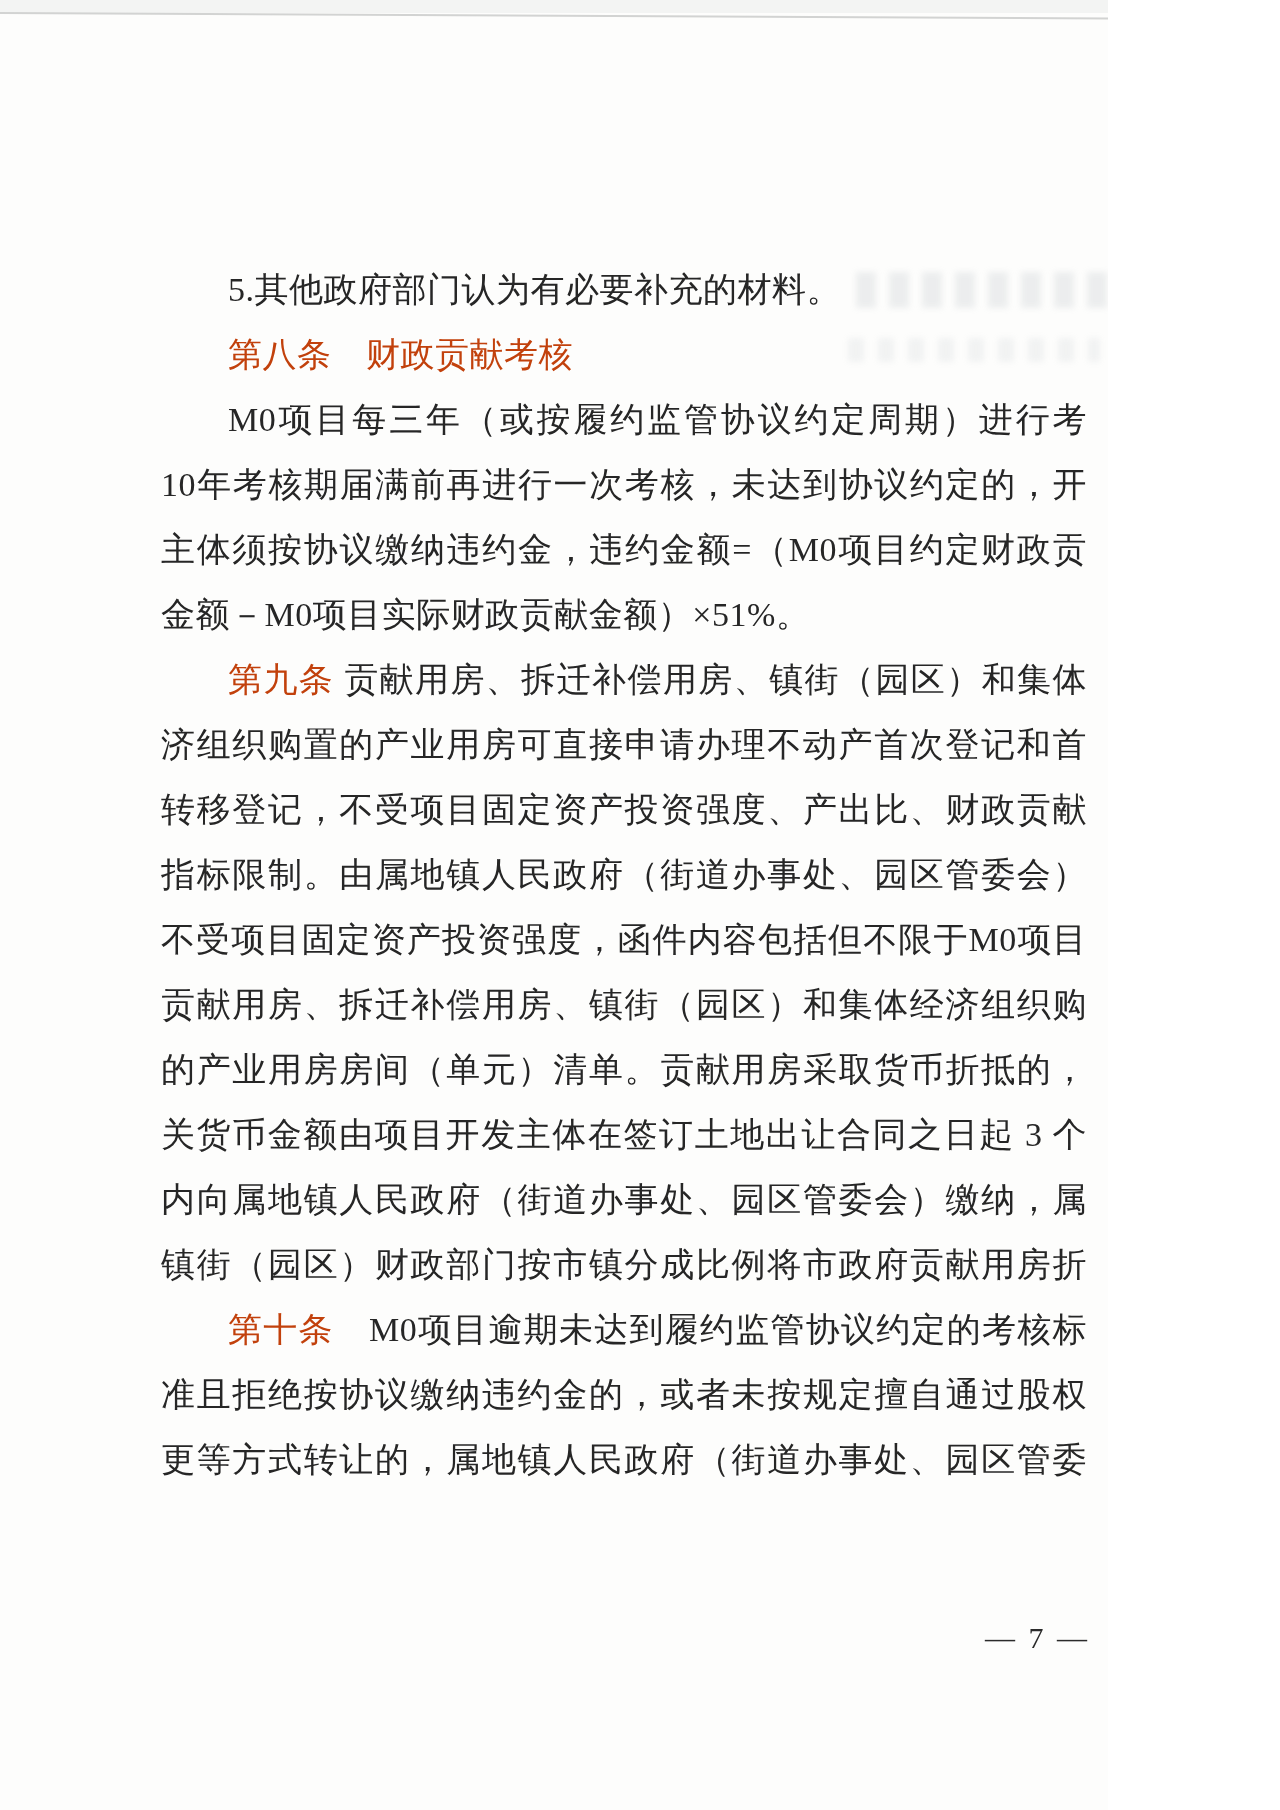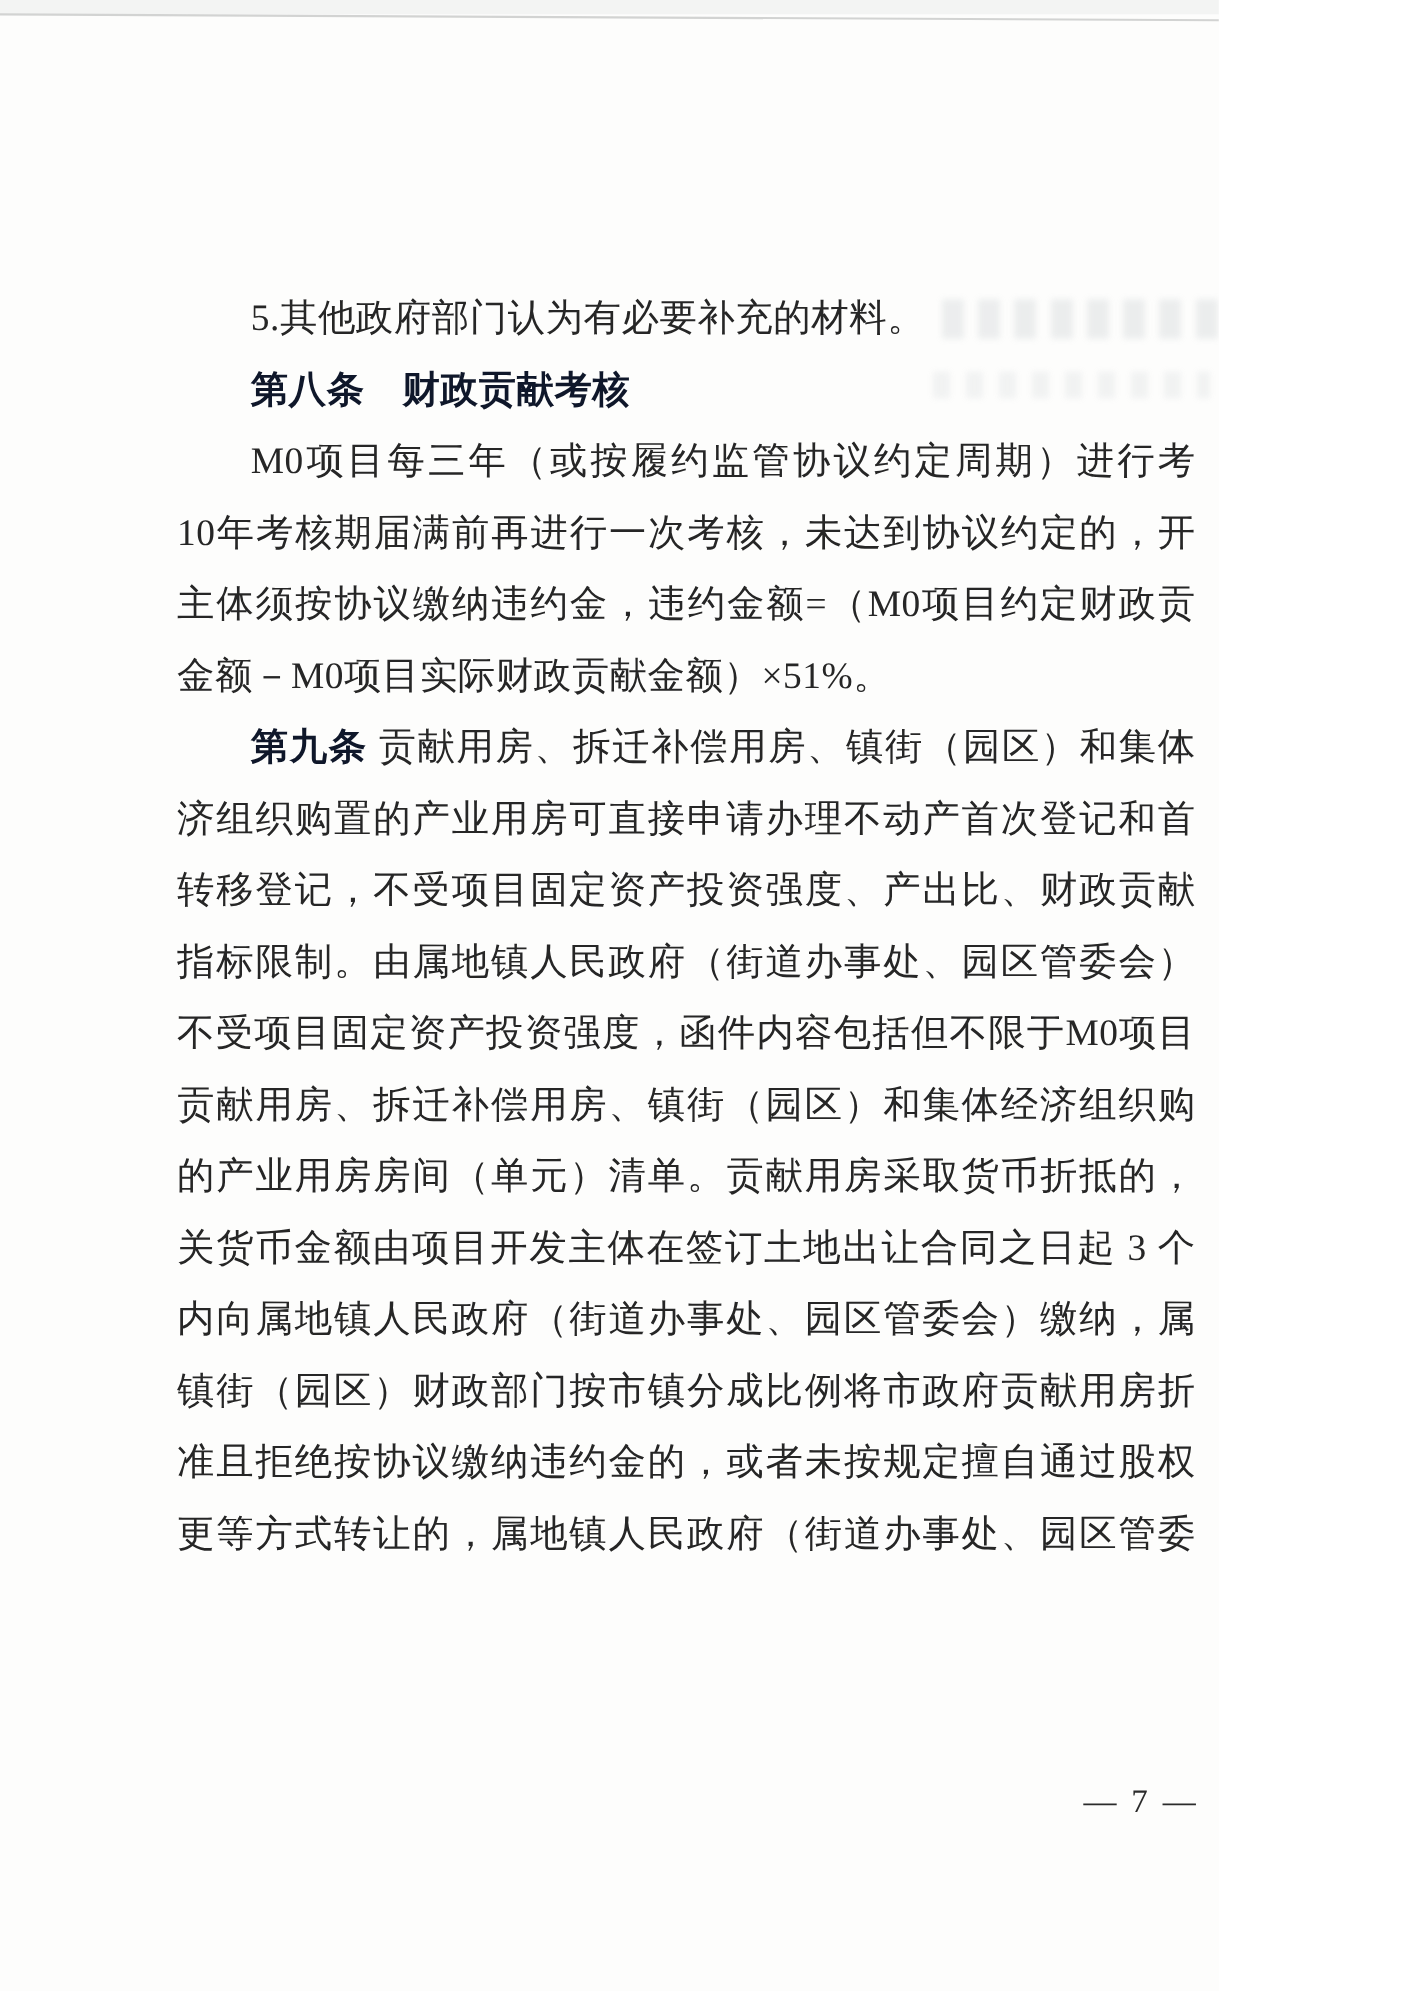--- a/index.html
+++ b/index.html
@@ -67,22 +67,22 @@
   .line.justify::after {
     content: "";
     display: inline-block;
     width: 100%;
     height: 0;
     vertical-align: top;
   }
   .seg { display: inline; }
   .seg.bold {
     font-family: "Liberation Sans", "DejaVu Sans", sans-serif;
-    font-weight: 700;
-    color: #0f172a;
+    font-weight: 400;
+    color: #c2410c;
   }
   .page-number {
     position: absolute;
     left: 985px;
     top: 1621px;
     font-size: 30px;
     letter-spacing: 3px;
     color: #2b2b2b;
     font-family: "Liberation Serif", "DejaVu Serif", serif;
     white-space: nowrap;
@@ -111,18 +111,19 @@
       <div class="line indent justify"><span class="seg bold">第九条</span><span class="seg"> 贡献用房、拆迁补偿用房、镇街（园区）和集体经</span></div>
       <div class="line justify"><span class="seg">济组织购置的产业用房可直接申请办理不动产首次登记和首次</span></div>
       <div class="line justify"><span class="seg">转移登记，不受项目固定资产投资强度、产出比、财政贡献等</span></div>
       <div class="line justify"><span class="seg">指标限制。由属地镇人民政府（街道办事处、园区管委会）向</span></div>
       <div class="line justify"><span class="seg">不受项目固定资产投资强度，函件内容包括但不限于M0项目</span></div>
       <div class="line justify"><span class="seg">贡献用房、拆迁补偿用房、镇街（园区）和集体经济组织购置</span></div>
       <div class="line justify"><span class="seg">的产业用房房间（单元）清单。贡献用房采取货币折抵的，相</span></div>
       <div class="line justify"><span class="seg">关货币金额由项目开发主体在签订土地出让合同之日起 3 个月</span></div>
       <div class="line justify"><span class="seg">内向属地镇人民政府（街道办事处、园区管委会）缴纳，属地</span></div>
       <div class="line justify"><span class="seg">镇街（园区）财政部门按市镇分成比例将市政府贡献用房折抵</span></div>
+      <div class="line indent justify"><span class="seg bold">第十条</span><span class="seg">　M0项目逾期未达到履约监管协议约定的考核标</span></div>
       <div class="line justify"><span class="seg">准且拒绝按协议缴纳违约金的，或者未按规定擅自通过股权变</span></div>
       <div class="line justify"><span class="seg">更等方式转让的，属地镇人民政府（街道办事处、园区管委会）</span></div>
     </div>
 
   <div class="page-number">— 7 —</div>
 </div>
 
 </body></html>

